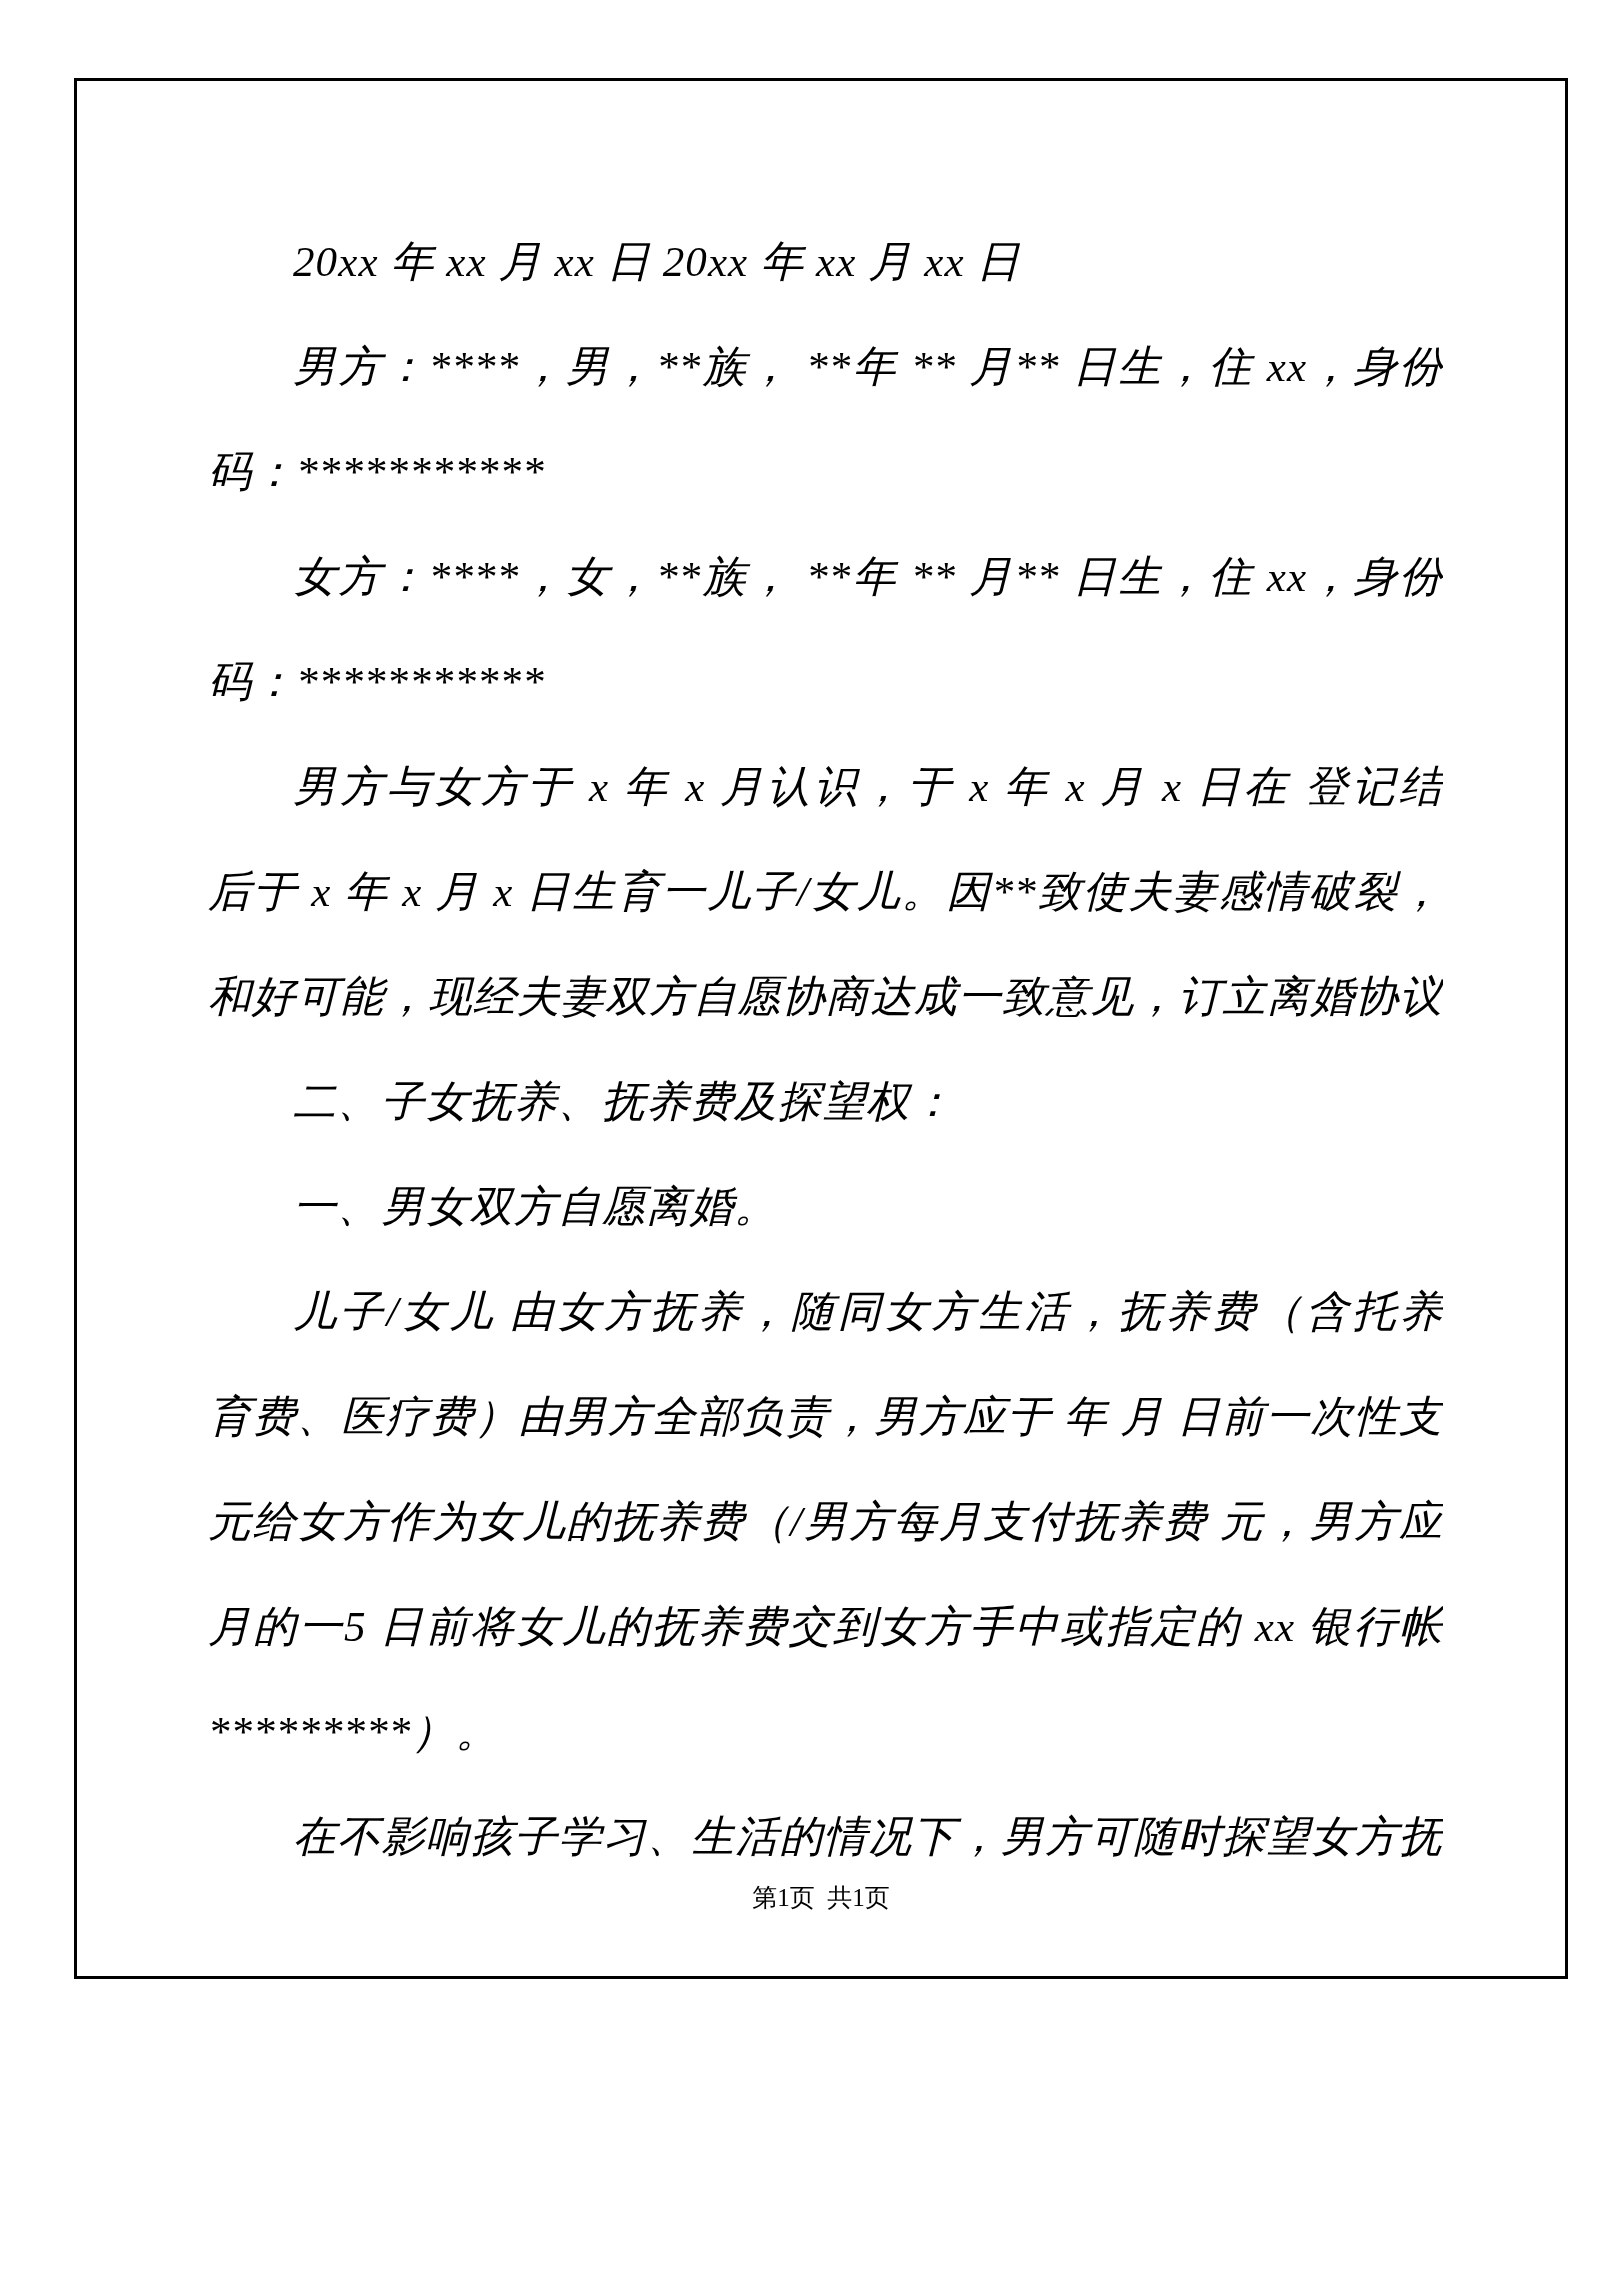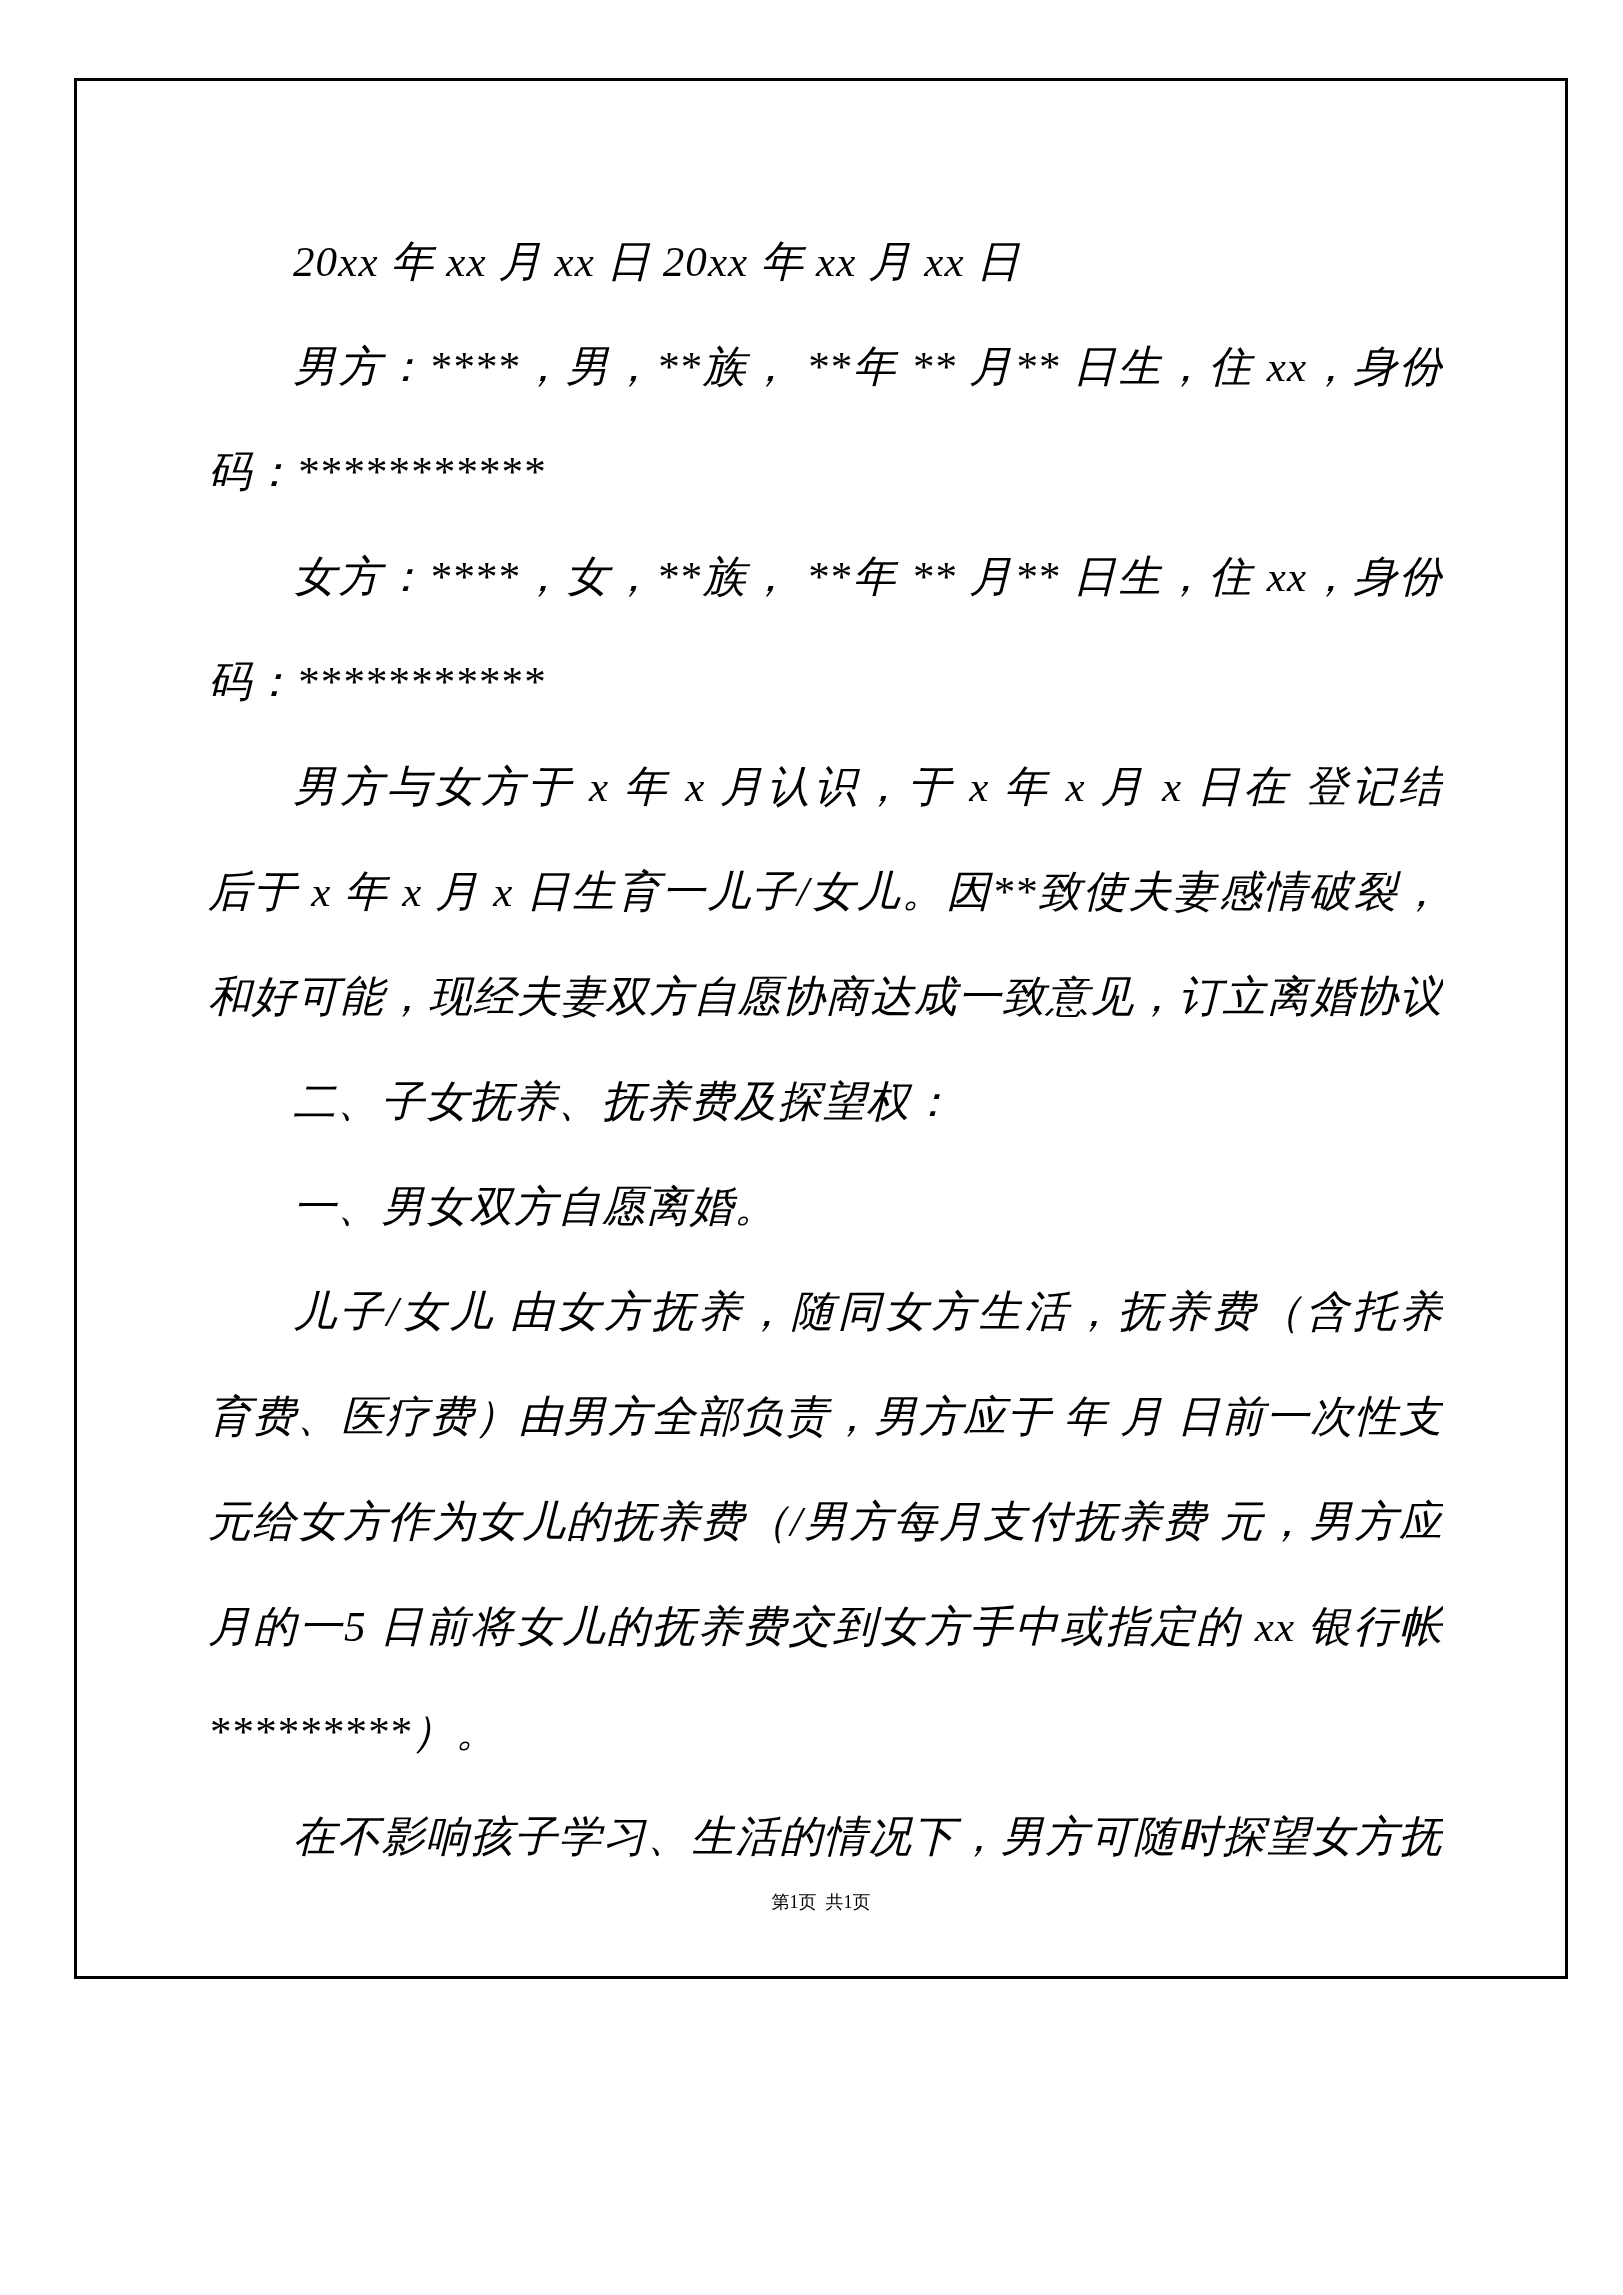--- a/index.html
+++ b/index.html
@@ -46,21 +46,21 @@
   }
   .line.indent {
     text-indent: 85px;
   }
   .footer {
     position: absolute;
     left: 0;
     bottom: 62px;
     width: 100%;
     text-align: center;
-    font-size: 18px;
+    font-size: 25px;
     font-style: normal;
     white-space: pre;
   }
 </style>
 </head>
 <body>
 
 <div class="page">
   <div class="content">
     <div class="line indent">20xx 年 xx 月 xx 日 20xx 年 xx 月 xx 日</div>

